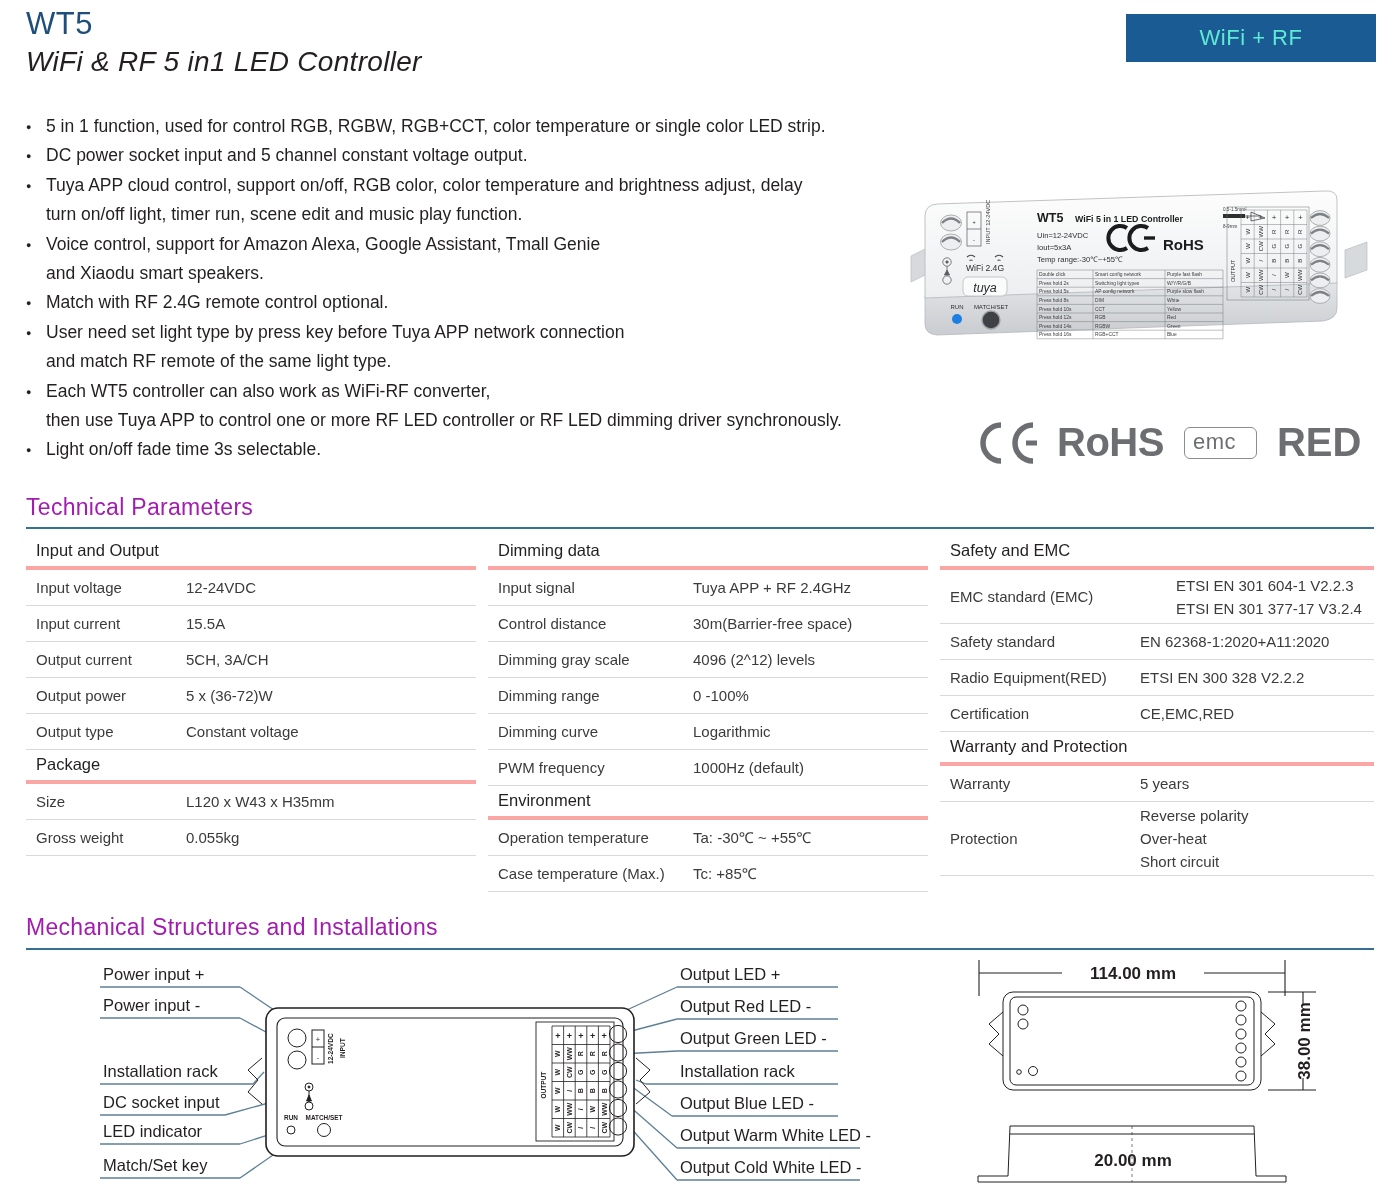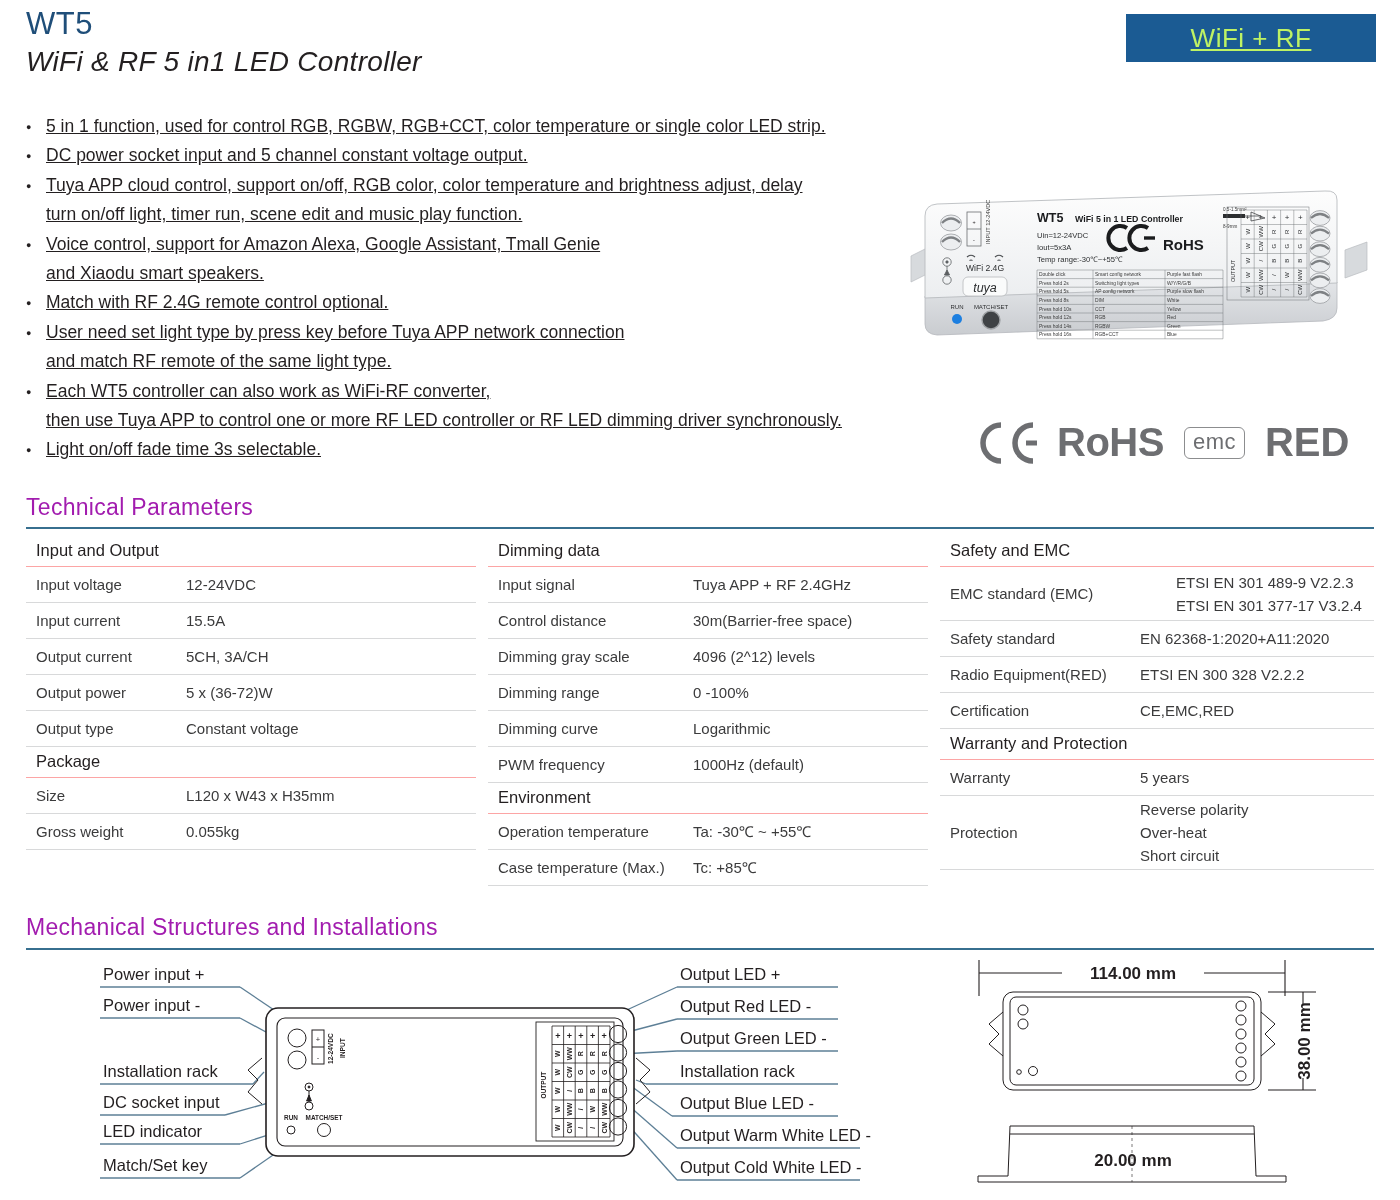--- a/index.html
+++ b/index.html
@@ -20,70 +20,69 @@
   }
   .prod-title {
     font-size: 28px; color: #231f20; letter-spacing: 0.3px;
     font-weight: 400; margin-top: 6px; line-height: 1.1; font-style: italic;
   }
 
   .badge {
     position: absolute; left: 1126px; top: 14px;
     width: 250px; height: 48px;
     background: #1b5b93;
-    color: #bef264;
-    font-size: 26px;
+    color: #5eead4;
+    font-size: 22px;
     display: flex; align-items: center; justify-content: center;
     letter-spacing: 0.5px;
-    text-decoration: underline;
   }
 
   
   .bullets { position: absolute; left: 26px; top: 112px; width: 880px; }
   .bullet {
     position: relative; padding-left: 18px;
     font-size: 17.5px; line-height: 29.4px; color: #231f20;
   }
   .bullet::before {
     content: "\25CF";
     position: absolute; left: 0; top: 0;
     font-size: 9px; line-height: 30px; color: #231f20;
   }
-  .bullet .cont { display: block; padding-left: 2px; text-decoration: underline; }
+  .bullet .cont { display: block; padding-left: 2px; }
 
   
   .certs {
     position: absolute; left: 975px; top: 420px;
     display: flex; align-items: center; gap: 20px;
     color: #6d6e71;
   }
   .cert-ce { display: flex; align-items: baseline; font-size: 40px; letter-spacing: 2px; font-weight: 400; }
   .cert-rohs { font-size: 40px; font-weight: 700; letter-spacing: -0.5px; }
   .cert-emc {
     font-size: 22px; border: 1.6px solid #8c8d8f; border-radius: 6px;
-    padding: 1px 8px 3px 8px; letter-spacing: 0.5px;
+    padding: 1px 20px 3px 8px; letter-spacing: 0.5px;
   }
   .cert-red { font-size: 40px; font-weight: 700; letter-spacing: 0px; }
 
   
   .photo { position: absolute; left: 905px; top: 178px; width: 470px; height: 182px; }
 
   
   .sec-head {
     position: absolute; font-size: 23px; color: #a21caf; letter-spacing: 0.3px;
   }
   .sec-rule {
     position: absolute; height: 2px; background: #376f8f;
   }
 
   
   .spec-col { position: absolute; }
   .grp-title {
     font-size: 16.5px; color: #231f20; padding: 5px 0 6px 10px;
-    border-bottom: 1px solid #fca5a5;
+    border-bottom: 4px solid #fca5a5;
   }
   .spec-row {
     display: flex; border-bottom: 1px solid #d8d9da;
     min-height: 36px; align-items: center;
   }
   .spec-row .k {
     font-size: 15px; color: #3b3b3c; padding-left: 10px;
   }
   .spec-row .v {
     font-size: 15px; color: #3b3b3c;
@@ -458,21 +457,21 @@
         <span>Tc: +85℃</span>
       </div>
     </div>
 </div>
 
 <div class="spec-col c3">
   <div class="grp-title">Safety and EMC</div>
   <div class="spec-row" style="min-height:54px;gap:36px;">
       <div class="k">EMC standard (EMC)</div>
       <div class="v">
-        <span>ETSI EN 301 489-9 V2.2.3</span>
+        <span>ETSI EN 301 604-1 V2.2.3</span>
         <span>ETSI EN 301 377-17 V3.2.4</span>
       </div>
     </div>
   <div class="spec-row">
       <div class="k">Safety standard</div>
       <div class="v">
         <span>EN 62368-1:2020+A11:2020</span>
       </div>
     </div>
   <div class="spec-row">

